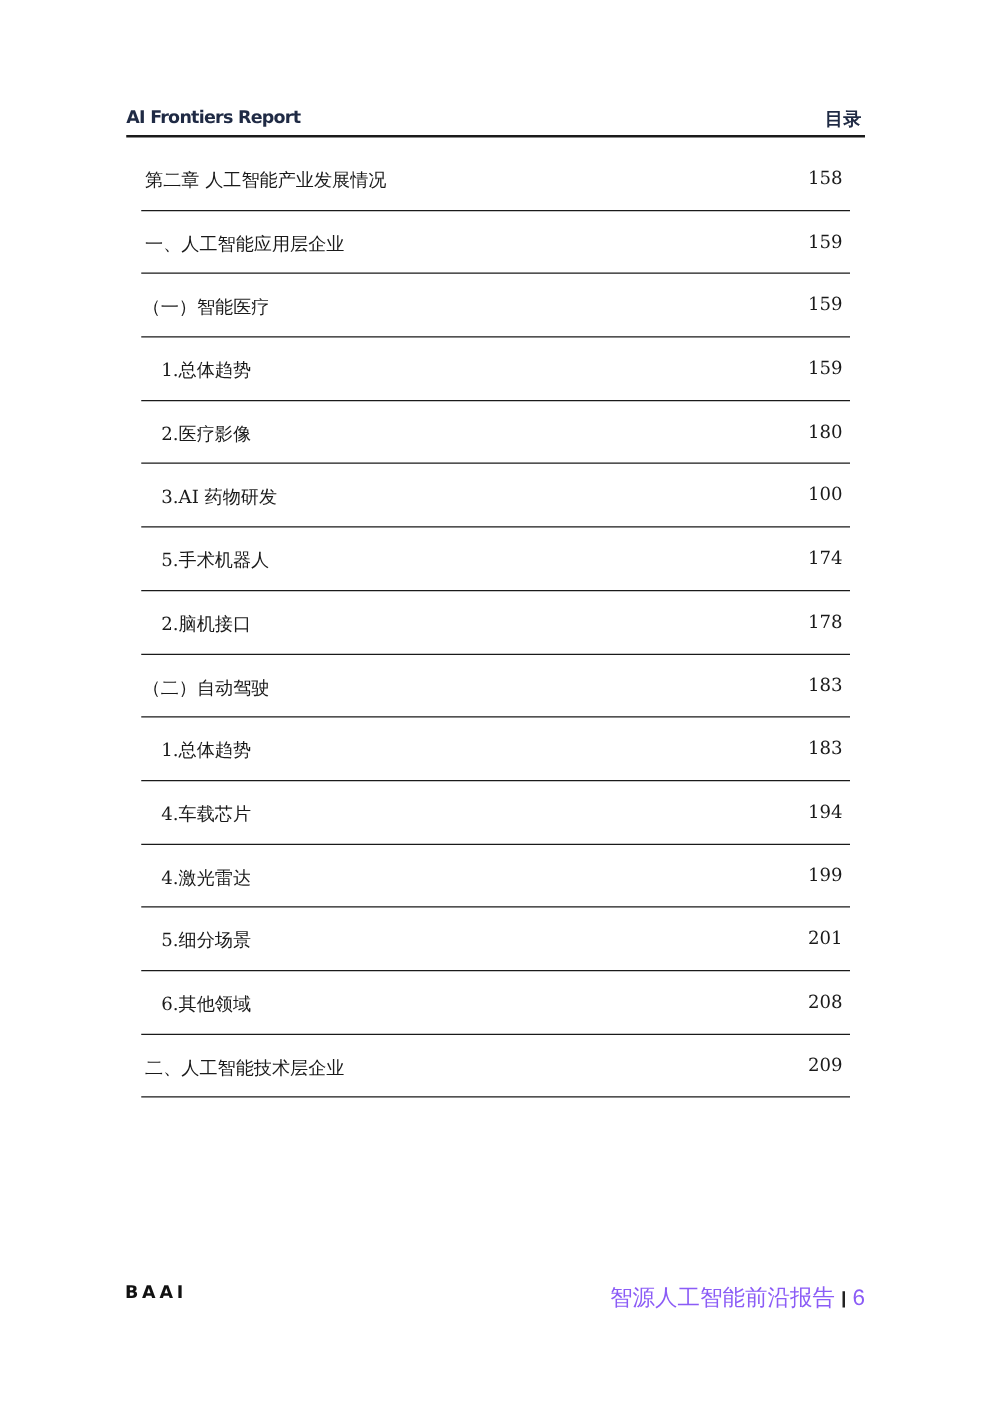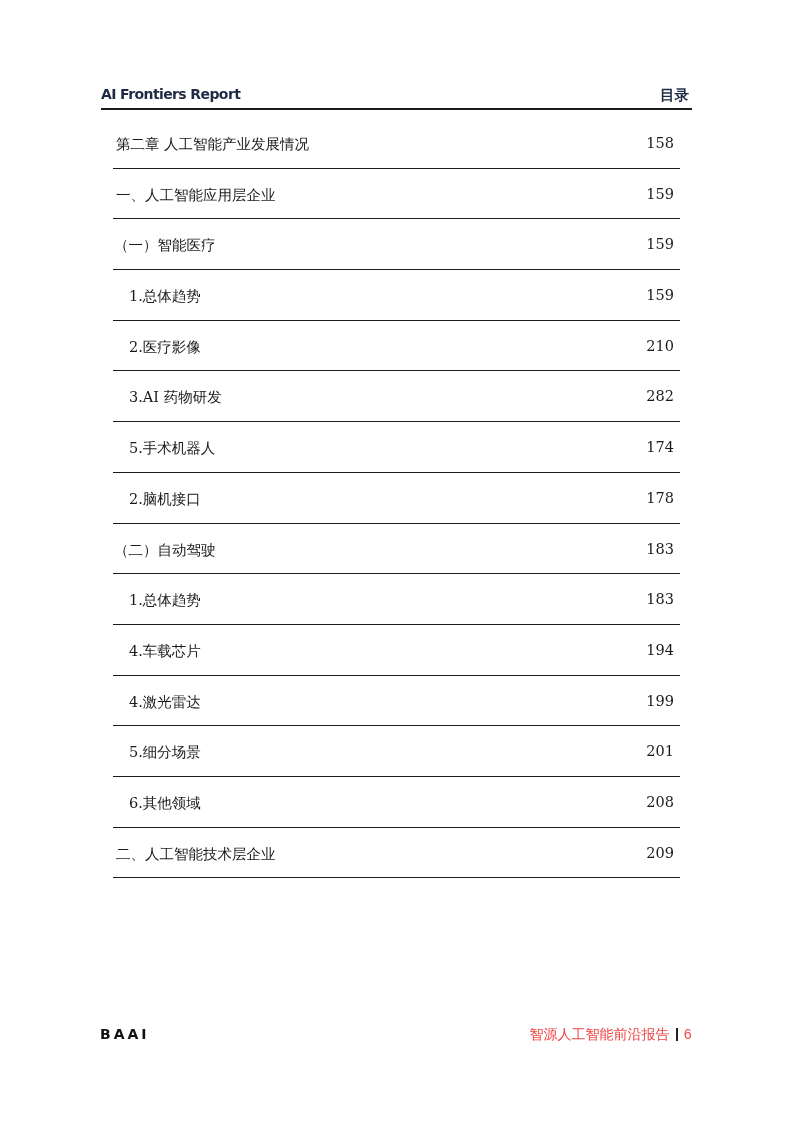--- a/index.html
+++ b/index.html
@@ -16,22 +16,22 @@
     .toc-row { position: relative; height: 50.7px; box-sizing: border-box; border-bottom: 1.3px solid #1a1a1a; }
     .toc-label { position: absolute; top: 17px; font-size: 14.5px; white-space: nowrap; }
     .lvl0 .toc-label { left: 3px; }
     .lvl1 .toc-label { left: 3px; }
     .lvl2 .toc-label { left: 1px; }
     .lvl3 .toc-label { left: 16px; }
     .toc-page { position: absolute; right: 6px; top: 17px; font-size: 14.5px; }
 
     .footer-logo { position: absolute; left: 100px; top: 1026px; font-family: "DejaVu Sans", "Liberation Sans", sans-serif;
                    font-weight: bold; font-size: 14px; letter-spacing: 3px; color: #111; }
-    .footer-right { position: absolute; right: 101px; top: 1026px; font-family: Liberation Mono, monospace;
-                    font-size: 14px; color: #ef4444; white-space: nowrap; }
+    .footer-right { position: absolute; right: 101px; top: 1026px; font-family: Liberation Sans, sans-serif;
+                    font-size: 18px; color: #8b5cf6; white-space: nowrap; }
     .footer-sep { display: inline-block; width: 2px; height: 13px; background: #222; margin: 0 6px; vertical-align: -2px; }
   </style>
 </head>
 <body>
 
 <div class="header">
   <span class="header-title">AI Frontiers Report</span>
   <span class="header-right">目录</span>
 </div>
 <div class="header-rule"></div>
@@ -48,25 +48,25 @@
   <li class="toc-row lvl2">
     <span class="toc-label">（一）智能医疗</span>
     <span class="toc-page">159</span>
   </li>
   <li class="toc-row lvl3">
     <span class="toc-label">1.总体趋势</span>
     <span class="toc-page">159</span>
   </li>
   <li class="toc-row lvl3">
     <span class="toc-label">2.医疗影像</span>
-    <span class="toc-page">210</span>
+    <span class="toc-page">180</span>
   </li>
   <li class="toc-row lvl3">
     <span class="toc-label">3.AI 药物研发</span>
-    <span class="toc-page">282</span>
+    <span class="toc-page">100</span>
   </li>
   <li class="toc-row lvl3">
     <span class="toc-label">5.手术机器人</span>
     <span class="toc-page">174</span>
   </li>
   <li class="toc-row lvl3">
     <span class="toc-label">2.脑机接口</span>
     <span class="toc-page">178</span>
   </li>
   <li class="toc-row lvl2">

